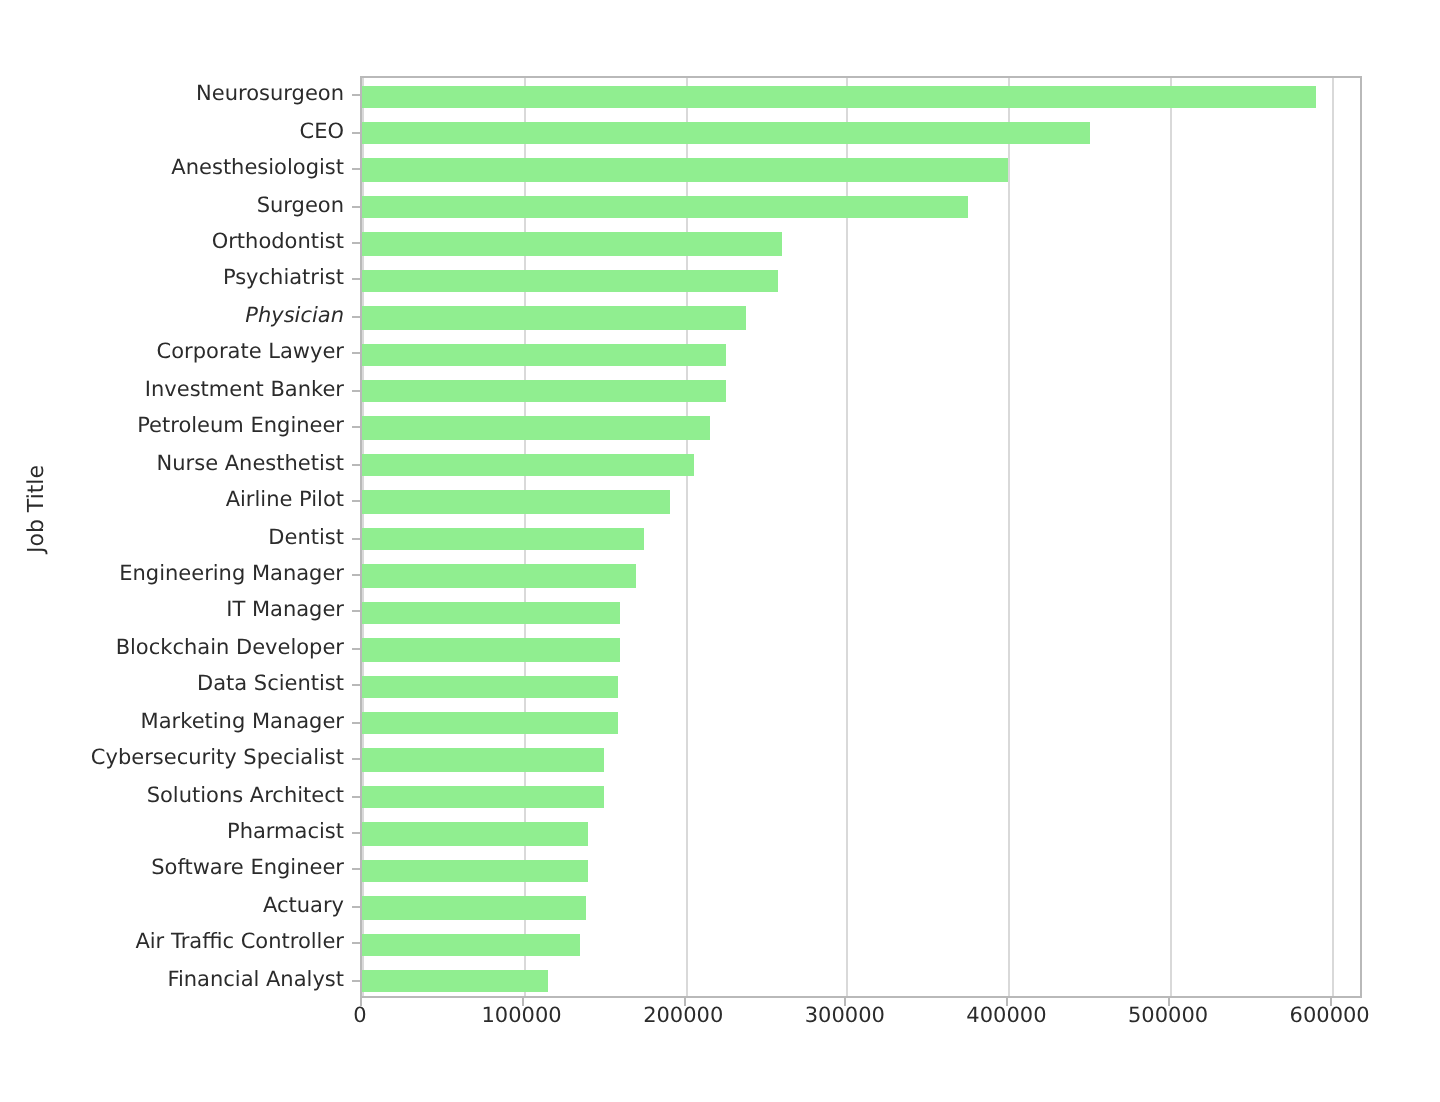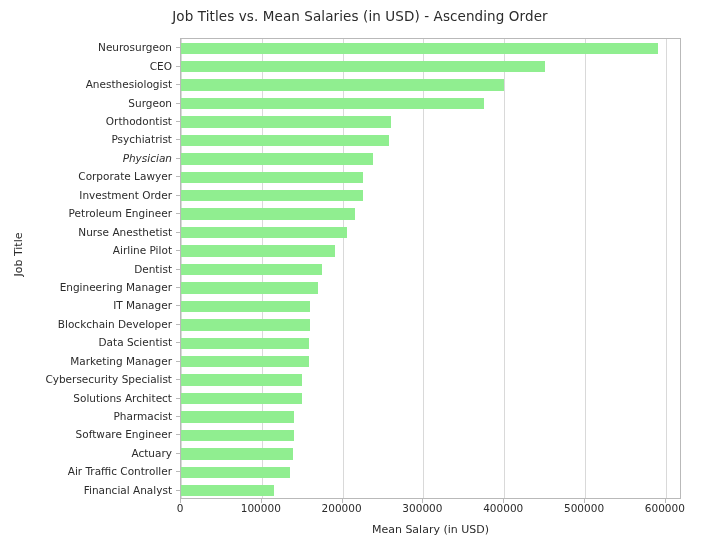--- a/index.html
+++ b/index.html
@@ -141,42 +141,41 @@
     color: #2b2b2b;
     transform: rotate(-90deg);
     transform-origin: center center;
   }
 </style>
 </head>
 <body>
 
 <div id="chart-root">
 
-  <div id="chart-title">Job Titles vs. Mean Salaries (in USD) - Ascending Order</div>
 
   <div id="y-axis-title">Job Title</div>
 
   <div id="y-labels">
       <div class="y-label" style="top: 9.22px;">Neurosurgeon</div>
       <div class="y-tick" style="top: 9.22px;"></div>
       <div class="y-label" style="top: 27.66px;">CEO</div>
       <div class="y-tick" style="top: 27.66px;"></div>
       <div class="y-label" style="top: 46.1px;">Anesthesiologist</div>
       <div class="y-tick" style="top: 46.1px;"></div>
       <div class="y-label" style="top: 64.54px;">Surgeon</div>
       <div class="y-tick" style="top: 64.54px;"></div>
       <div class="y-label" style="top: 82.98px;">Orthodontist</div>
       <div class="y-tick" style="top: 82.98px;"></div>
       <div class="y-label" style="top: 101.42px;">Psychiatrist</div>
       <div class="y-tick" style="top: 101.42px;"></div>
       <div class="y-label" style="top: 119.86px; font-style: italic;">Physician</div>
       <div class="y-tick" style="top: 119.86px;"></div>
       <div class="y-label" style="top: 138.3px;">Corporate Lawyer</div>
       <div class="y-tick" style="top: 138.3px;"></div>
-      <div class="y-label" style="top: 156.74px;">Investment Order</div>
+      <div class="y-label" style="top: 156.74px;">Investment Banker</div>
       <div class="y-tick" style="top: 156.74px;"></div>
       <div class="y-label" style="top: 175.18px;">Petroleum Engineer</div>
       <div class="y-tick" style="top: 175.18px;"></div>
       <div class="y-label" style="top: 193.62px;">Nurse Anesthetist</div>
       <div class="y-tick" style="top: 193.62px;"></div>
       <div class="y-label" style="top: 212.06px;">Airline Pilot</div>
       <div class="y-tick" style="top: 212.06px;"></div>
       <div class="y-label" style="top: 230.5px;">Dentist</div>
       <div class="y-tick" style="top: 230.5px;"></div>
       <div class="y-label" style="top: 248.94px;">Engineering Manager</div>
@@ -255,15 +254,14 @@
     </div>
   <div id="x-labels">
       <div class="x-label" style="left: 0px;">0</div>
       <div class="x-label" style="left: 80.8065px;">100000</div>
       <div class="x-label" style="left: 161.613px;">200000</div>
       <div class="x-label" style="left: 242.419px;">300000</div>
       <div class="x-label" style="left: 323.226px;">400000</div>
       <div class="x-label" style="left: 404.032px;">500000</div>
       <div class="x-label" style="left: 484.839px;">600000</div>
     </div>
-  <div id="x-axis-title">Mean Salary (in USD)</div>
 
 </div>
 
 </body></html>

